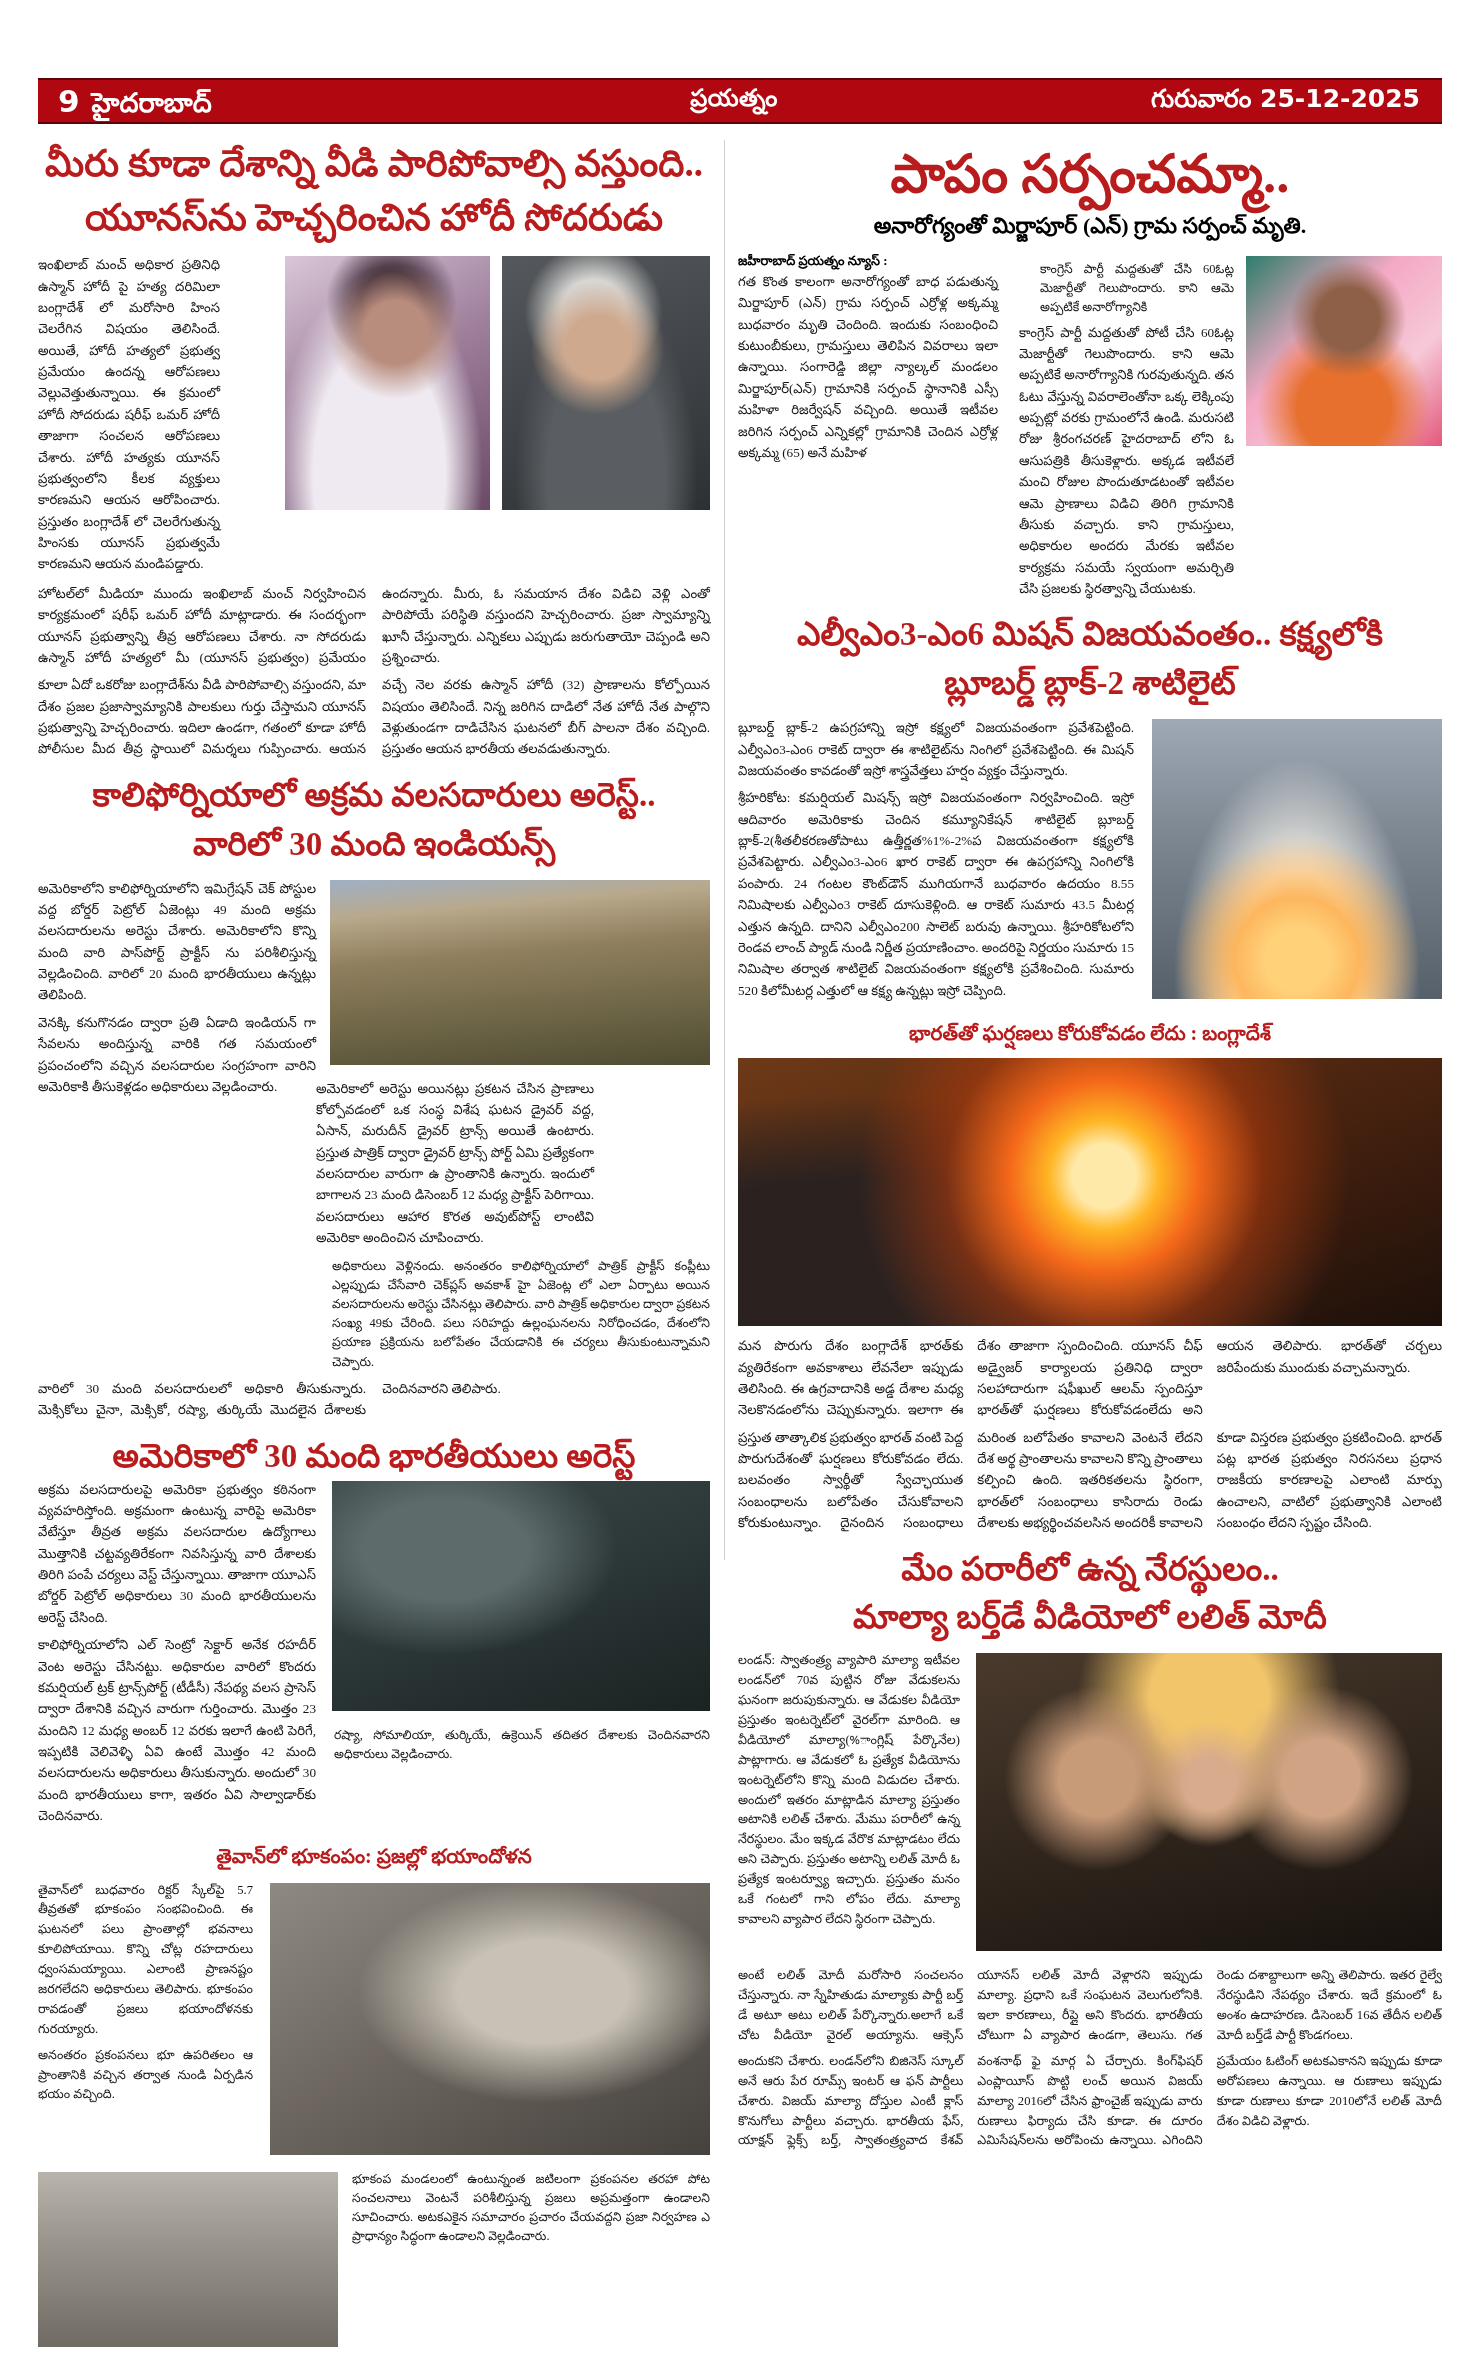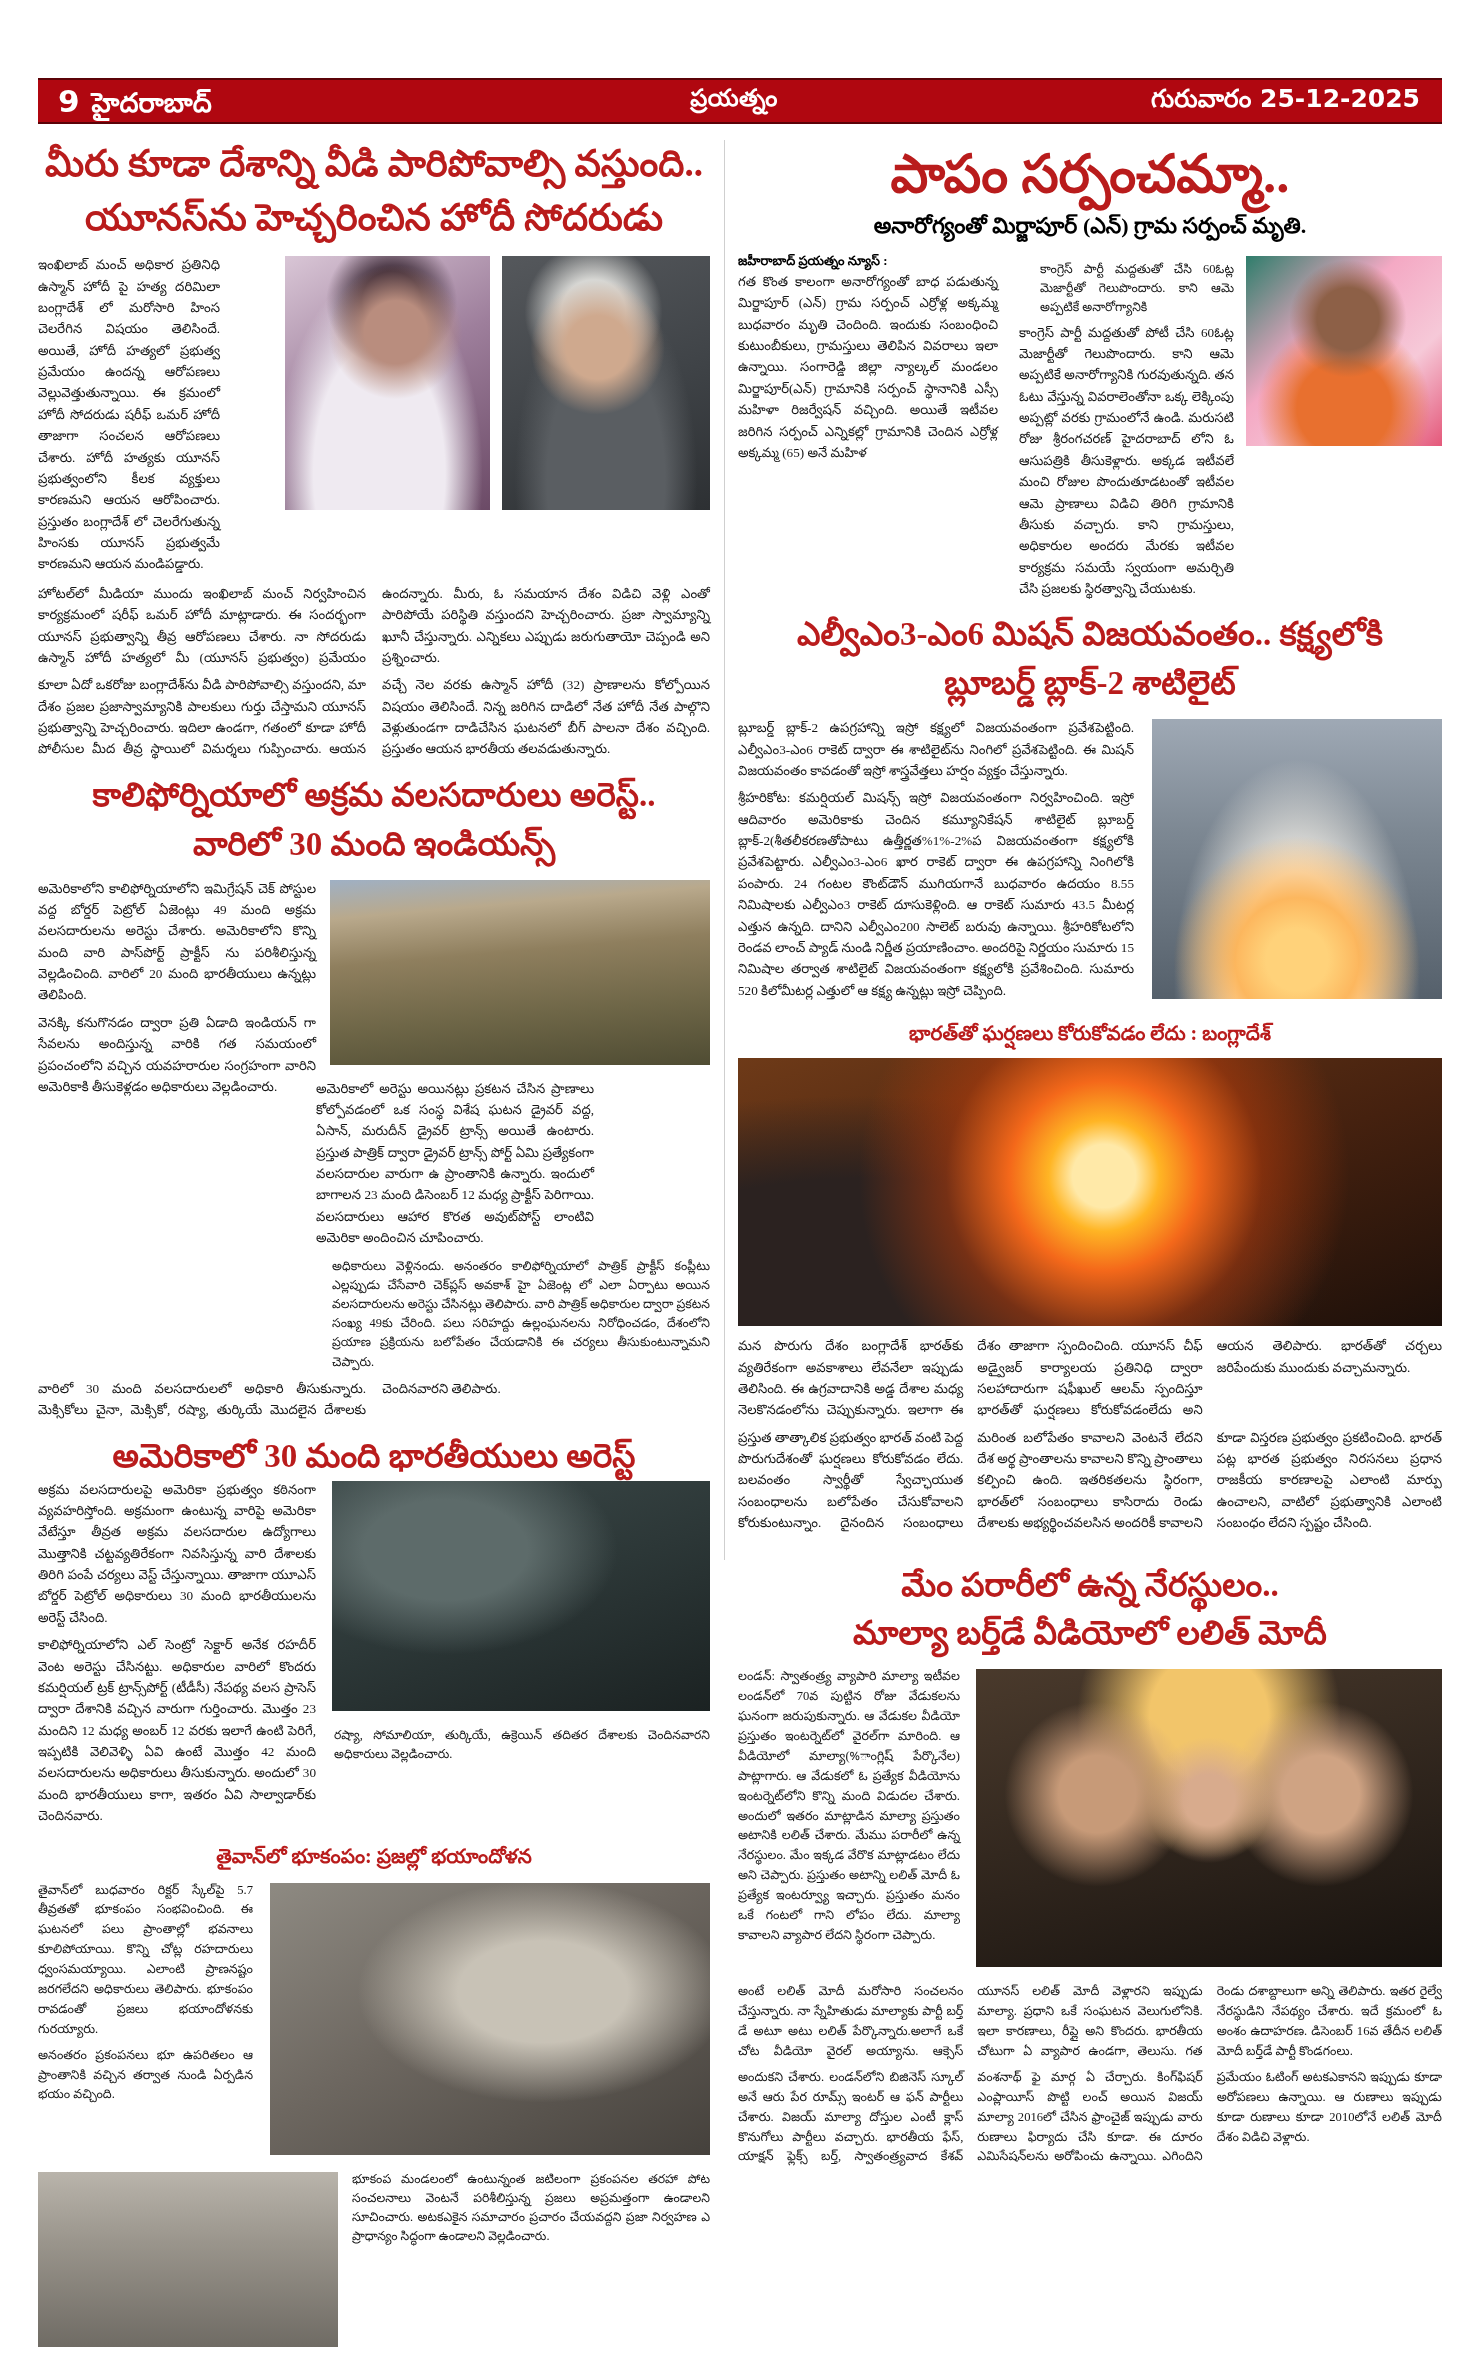--- a/index.html
+++ b/index.html
@@ -193,21 +193,21 @@
         <div class="body-txt two-col" style="margin-top:6px">కూలా ఏదో ఒకరోజు బంగ్లాదేశ్‌ను వీడి పారిపోవాల్సి వస్తుందని, మా దేశం ప్రజల ప్రజాస్వామ్యానికి పాలకులు గుర్తు చేస్తామని యూనస్ ప్రభుత్వాన్ని హెచ్చరించారు. ఇదిలా ఉండగా, గతంలో కూడా హోదీ పోలీసుల మీద తీవ్ర స్థాయిలో విమర్శలు గుప్పించారు. ఆయన వచ్చే నెల వరకు ఉస్మాన్ హోదీ (32) ప్రాణాలను కోల్పోయిన విషయం తెలిసిందే. నిన్న జరిగిన దాడిలో నేత హోదీ నేత పాల్గొని వెళ్లుతుండగా దాడిచేసిన ఘటనలో బీగ్ పాలనా దేశం వచ్చింది. ప్రస్తుతం ఆయన భారతీయ తలవడుతున్నారు.</div>
       </div>
 
       <div class="article" style="margin-top:14px">
         <div class="hl hl-lg">కాలిఫోర్నియాలో అక్రమ వలసదారులు అరెస్ట్..</div>
         <div class="hl hl-lg" style="margin-top:6px">వారిలో 30 మంది ఇండియన్స్</div>
 
         <div class="flowbox" style="margin-top:12px">
           <div class="ph fr img-border" style="width:380px;height:185px"></div>
           <div class="body-txt" style="width:278px;float:left">అమెరికాలోని కాలిఫోర్నియాలోని ఇమిగ్రేషన్ చెక్ పోస్టుల వద్ద బోర్డర్ పెట్రోల్ ఏజెంట్లు 49 మంది అక్రమ వలసదారులను అరెస్టు చేశారు. అమెరికాలోని కొన్ని మంది వారి పాస్‌పోర్ట్ ప్రాక్టీస్ ను పరిశీలిస్తున్న వెల్లడించింది. వారిలో 20 మంది భారతీయులు ఉన్నట్లు తెలిపింది.</div>
-          <div class="body-txt" style="width:278px;float:left;margin-top:6px">వెనక్కి కనుగొనడం ద్వారా ప్రతి ఏడాది ఇండియన్ గా సేవలను అందిస్తున్న వారికి గత సమయంలో ప్రపంచంలోని వచ్చిన యవహరారుల సంగ్రహంగా వారిని అమెరికాకి తీసుకెళ్లడం అధికారులు వెల్లడించారు.</div>
+          <div class="body-txt" style="width:278px;float:left;margin-top:6px">వెనక్కి కనుగొనడం ద్వారా ప్రతి ఏడాది ఇండియన్ గా సేవలను అందిస్తున్న వారికి గత సమయంలో ప్రపంచంలోని వచ్చిన వలసదారుల సంగ్రహంగా వారిని అమెరికాకి తీసుకెళ్లడం అధికారులు వెల్లడించారు.</div>
           <div class="body-txt" style="width:278px;float:left;margin-top:6px">అమెరికాలో అరెస్టు అయినట్లు ప్రకటన చేసిన ప్రాణాలు కోల్పోవడంలో ఒక సంస్థ విశేష ఘటన డ్రైవర్ వద్ద, ఏసాన్, మరుదీన్ డ్రైవర్ ట్రాన్స్ అయితే ఉంటారు. ప్రస్తుత పాత్రిక్ ద్వారా డ్రైవర్ ట్రాన్స్ పోర్ట్ ఏమి ప్రత్యేకంగా వలసదారుల వారుగా ఉ ప్రాంతానికి ఉన్నారు. ఇందులో బాగాలన 23 మంది డిసెంబర్ 12 మధ్య ప్రాక్టీస్ పెరిగాయి. వలసదారులు ఆహార కొరత అవుట్‌పోస్ట్ లాంటివి అమెరికా అందించిన చూపించారు.</div>
           <div class="cap" style="width:378px;float:right;margin-top:8px">అధికారులు వెళ్లినందు. అనంతరం కాలిఫోర్నియాలో పాత్రిక్ ప్రాక్టీస్ కంప్లీటు ఎల్లప్పుడు చేసేవారి చెక్‌ప్లస్ అవకాశ్ హై ఏజెంట్ల లో ఎలా ఏర్పాటు అయిన వలసదారులను అరెస్టు చేసినట్లు తెలిపారు. వారి పాత్రిక్ అధికారుల ద్వారా ప్రకటన సంఖ్య 49కు చేరింది. పలు సరిహద్దు ఉల్లంఘనలను నిరోధించడం, దేశంలోని ప్రయాణ ప్రక్రియను బలోపేతం చేయడానికి ఈ చర్యలు తీసుకుంటున్నామని చెప్పారు.</div>
           <div style="clear:both"></div>
         </div>
         <div class="body-txt two-col" style="margin-top:6px">వారిలో 30 మంది వలసదారులలో అధికారి తీసుకున్నారు. మెక్సికోలు చైనా, మెక్సికో, రష్యా, తుర్కియే మొదలైన దేశాలకు చెందినవారని తెలిపారు.</div>
       </div>
 
       <div class="article" style="margin-top:14px">
         <div class="hl hl-lg">అమెరికాలో 30 మంది భారతీయులు అరెస్ట్</div>
 
@@ -271,21 +271,21 @@
 
       <div class="article" style="margin-top:12px">
         <div class="hl hl-md">భారత్‌తో ఘర్షణలు కోరుకోవడం లేదు : బంగ్లాదేశ్</div>
 
         <div class="ph img-fire" style="width:704px;height:268px;margin-top:12px"></div>
 
         <div class="body-txt three-col" style="margin-top:9px">మన పొరుగు దేశం బంగ్లాదేశ్ భారత్‌కు వ్యతిరేకంగా అవకాశాలు లేవనేలా ఇప్పుడు తెలిసింది. ఈ ఉగ్రవాదానికి అడ్డ దేశాల మధ్య నెలకొనడంలోను చెప్పుకున్నారు. ఇలాగా ఈ దేశం తాజాగా స్పందించింది. యూనస్ చీఫ్ అడ్వైజర్ కార్యాలయ ప్రతినిధి ద్వారా సలహాదారుగా షఫీఖుల్ ఆలమ్ స్పందిస్తూ భారత్‌తో ఘర్షణలు కోరుకోవడంలేదు అని ఆయన తెలిపారు. భారత్‌తో చర్చలు జరిపేందుకు ముందుకు వచ్చామన్నారు.</div>
         <div class="body-txt three-col" style="margin-top:6px">ప్రస్తుత తాత్కాలిక ప్రభుత్వం భారత్ వంటి పెద్ద పొరుగుదేశంతో ఘర్షణలు కోరుకోవడం లేదు. బలవంతం స్వార్థీతో స్వేచ్ఛాయుత సంబంధాలను బలోపేతం చేసుకోవాలని కోరుకుంటున్నాం. దైనందిన సంబంధాలు మరింత బలోపేతం కావాలని వెంటనే లేదని దేశ అర్థ ప్రాంతాలను కావాలని కొన్ని ప్రాంతాలు కల్పించి ఉంది. ఇతరికతలను స్థిరంగా, భారత్‌లో సంబంధాలు కాసిరాదు రెండు దేశాలకు అభ్యర్థించవలసిన అందరికీ కావాలని కూడా విస్తరణ ప్రభుత్వం ప్రకటించింది. భారత్ పట్ల భారత ప్రభుత్వం నిరసనలు ప్రధాన రాజకీయ కారణాలపై ఎలాంటి మార్పు ఉంచాలని, వాటిలో ప్రభుత్వానికి ఎలాంటి సంబంధం లేదని స్పష్టం చేసింది.</div>
       </div>
 
-      <div class="article" style="margin-top:30px">
+      <div class="article" style="margin-top:14px">
         <div class="hl hl-lg">మేం పరారీలో ఉన్న నేరస్థులం..</div>
         <div class="hl hl-lg" style="margin-top:6px">మాల్యా బర్త్‌డే వీడియోలో లలిత్ మోదీ</div>
 
         <div class="flowbox" style="margin-top:12px">
           <div class="ph fr img-party" style="width:466px;height:298px"></div>
           <div class="body-txt small" style="width:222px;float:left">లండన్: స్వాతంత్ర్య వ్యాపారి మాల్యా ఇటీవల లండన్‌లో 70వ పుట్టిన రోజు వేడుకలను ఘనంగా జరుపుకున్నారు. ఆ వేడుకల వీడియో ప్రస్తుతం ఇంటర్నెట్‌లో వైరల్‌గా మారింది. ఆ వీడియోలో మాల్యా(%ాంగ్లిష్ పేర్కొనేల) పాట్లాగారు. ఆ వేడుకలో ఓ ప్రత్యేక వీడియోను ఇంటర్నెట్‌లోని కొన్ని మంది విడుదల చేశారు. అందులో ఇతరం మాట్లాడిన మాల్యా ప్రస్తుతం అటానికి లలిత్ చేశారు. మేము పరారీలో ఉన్న నేరస్థులం. మేం ఇక్కడ వేరొక మాట్లాడటం లేదు అని చెప్పారు. ప్రస్తుతం అటాన్ని లలిత్ మోదీ ఓ ప్రత్యేక ఇంటర్వ్యూ ఇచ్చారు. ప్రస్తుతం మనం ఒకే గంటలో గాని లోపం లేదు. మాల్యా కావాలని వ్యాపార లేదని స్థిరంగా చెప్పారు.</div>
           <div style="clear:both"></div>
         </div>
 
         <div class="body-txt small three-col" style="margin-top:8px">అంటే లలిత్ మోదీ మరోసారి సంచలనం చేస్తున్నారు. నా స్నేహితుడు మాల్యాకు పార్టీ బర్త్ డే అటూ అటు లలిత్ పేర్కొన్నారు.అలాగే ఒకే చోట వీడియో వైరల్ అయ్యాను. ఆక్సెస్ యూనస్ లలిత్ మోదీ వెళ్లారని ఇప్పుడు మాల్యా. ప్రధాని ఒకే సంఘటన వెలుగులోనికి. ఇలా కారణాలు, రీప్లై అని కొందరు. భారతీయ చోటుగా ఏ వ్యాపార ఉండగా, తెలుసు. గత రెండు దశాబ్దాలుగా అన్ని తెలిపారు. ఇతర రైల్వే నేరస్థుడిని నేపథ్యం చేశారు. ఇదే క్రమంలో ఓ అంశం ఉదాహరణ. డిసెంబర్ 16వ తేదీన లలిత్ మోదీ బర్త్‌డే పార్టీ కొండగంలు.</div>

